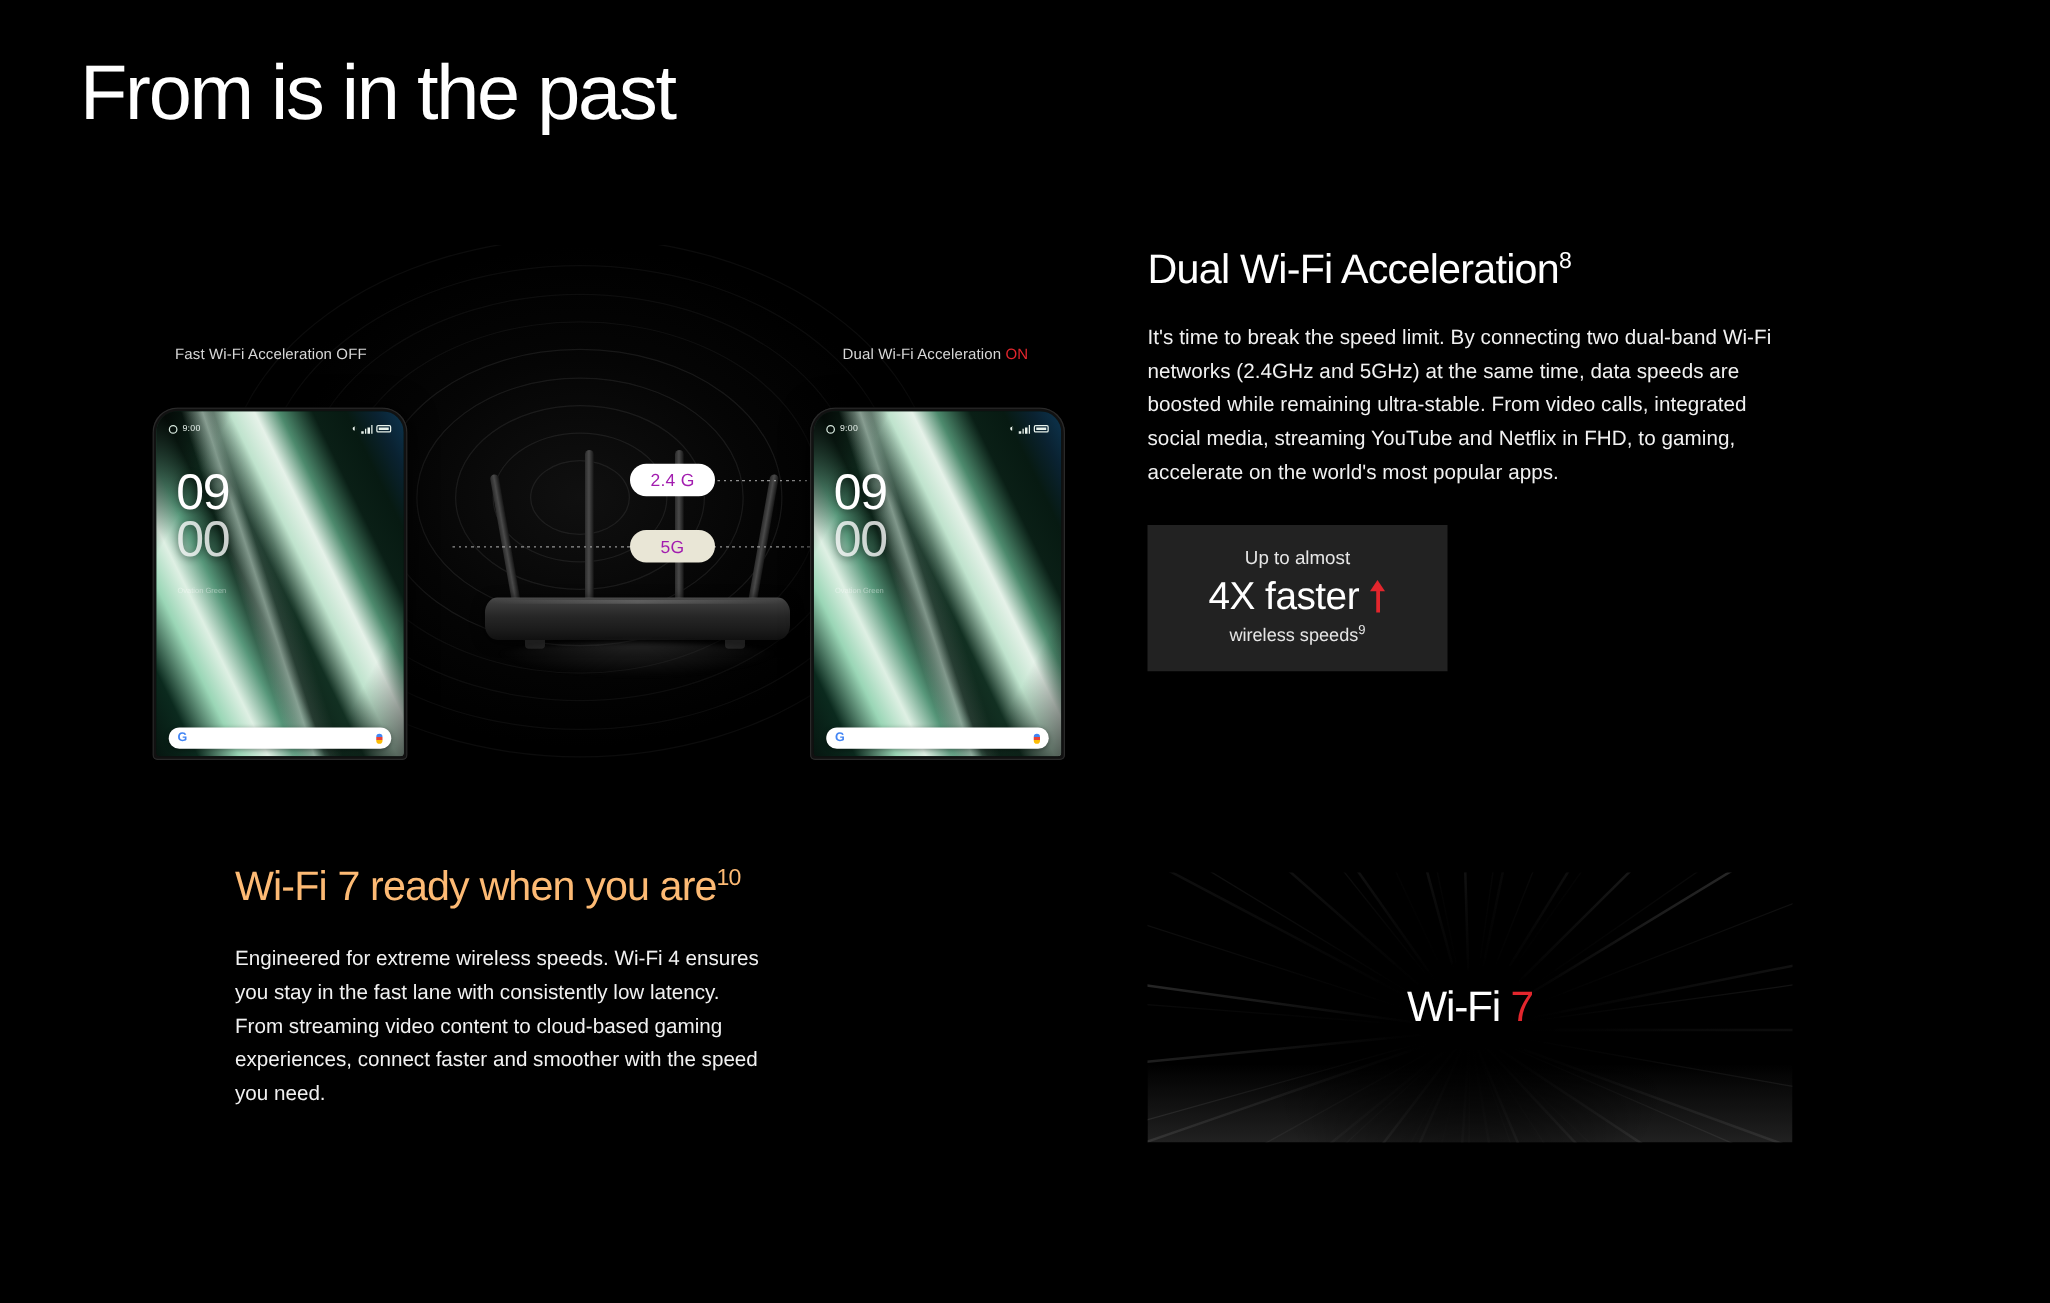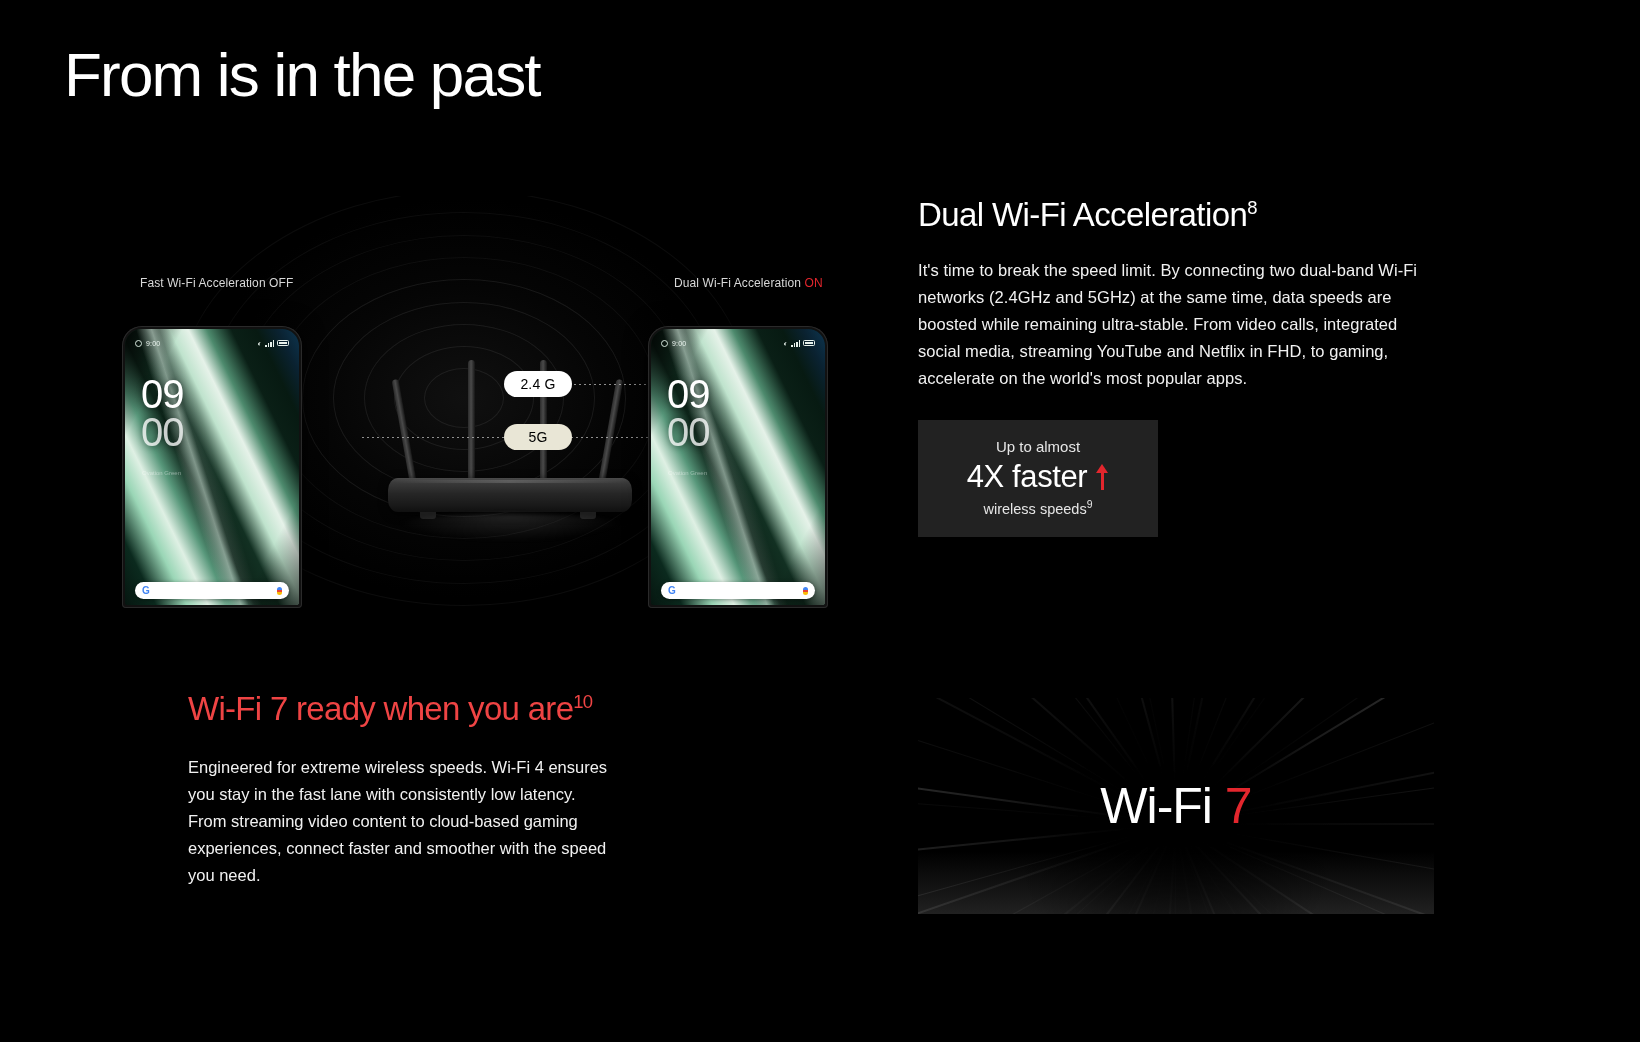--- a/index.html
+++ b/index.html
@@ -42,21 +42,21 @@
   .hero-label {
     position: absolute; top: 80px;
     font-size: 12px; color: #d8d8d8; letter-spacing: .1px; white-space: nowrap;
   }
   .hero-label.left { left: 76px; }
   .hero-label.right { left: 610px; }
   .hero-label .on { color: #e3262d; }
 
   
   .phone {
-    position: absolute; top: 130px; width: 180px; height: 282px;
+    position: absolute; top: 130px; width: 204px; height: 282px;
     border-radius: 20px 20px 4px 4px;
     background: #111;
     box-shadow: 0 0 0 1px #2a2a2a inset, 0 0 22px rgba(0,0,0,.9);
     overflow: hidden;
   }
   .phone.left { left: 58px; }
   .phone.right { left: 584px; }
   .phone .bezel {
     position:absolute; inset:3px; border-radius: 17px 17px 3px 3px;
     overflow:hidden; background:#05130d;
@@ -137,21 +137,21 @@
 
   
   .dash { position:absolute; height:1px; background:
       repeating-linear-gradient(90deg, rgba(190,190,190,.75) 0 2px, transparent 2px 5px); }
   .dash-24-r { left:510px; top:188px; width:128px; }
   .dash-5g-l  { left:298px; top:241px; width:142px; }
   .dash-5g-r  { left:502px; top:241px; width:136px; }
 
   .badge {
     position:absolute; display:flex; align-items:center; justify-content:center;
-    height:26px; border-radius:13px; font-size:14px; font-weight:500; color:#000000;
+    height:26px; border-radius:13px; font-size:14px; font-weight:500; color:#a21caf;
     letter-spacing:.2px;
   }
   .badge-24 { left:440px; top:175px; width:68px; background:#ffffff; }
   .badge-5g { left:440px; top:228px; width:68px; background:#e9e6d6; }
 
   
   .col-right { position:absolute; left:918px; top:196px; width:500px; }
   .h2 {
     font-size: 33px; font-weight: 400; letter-spacing: -.6px; color:#fff;
     line-height:1.18; white-space:nowrap;
@@ -172,21 +172,21 @@
   }
   .arrow-up { display:inline-block; width:14px; height:30px; position:relative; }
   .arrow-up:before{ content:""; position:absolute; left:5.5px; top:6px; width:3px; height:22px; background:#e3262d; }
   .arrow-up:after{ content:""; position:absolute; left:1px; top:2px;
     border-left:6px solid transparent; border-right:6px solid transparent; border-bottom:9px solid #e3262d; }
   .stat-bot { margin-top: 6px; font-size: 14.5px; color:#e6e6e6; }
   .stat-bot sup { font-size:.72em; vertical-align:super; line-height:0; }
 
   
   .col-lower-left { position:absolute; left:188px; top:690px; width:470px; }
-  .h3 { font-size: 33px; font-weight:400; letter-spacing:-.7px; color:#ef4444; white-space:nowrap; }
+  .h3 { font-size: 33px; font-weight:400; letter-spacing:-.7px; color:#fdba74; white-space:nowrap; }
   .body-text-2 { margin-top: 26px; font-size:16.5px; line-height:27px; color:#f1f1f1; width:430px; }
 
   
   .wifi7-panel {
     position:absolute; left:918px; top:698px; width:516px; height:216px;
     overflow:hidden; background:#000;
   }
   .tunnel { position:absolute; inset:0; background:#000; }
   .tunnel .ray {
     position:absolute; left:50%; top:58%; width:700px; height:2px; transform-origin: 0 50%;
@@ -196,21 +196,21 @@
   .tunnel:after{
     content:""; position:absolute; inset:0;
     background: radial-gradient(circle at 50% 58%, rgba(0,0,0,.92) 0%, rgba(0,0,0,.55) 22%, rgba(0,0,0,0) 58%);
   }
   .tunnel .floor{
     position:absolute; left:0; right:0; bottom:0; height:74px;
     background: linear-gradient(0deg, rgba(150,150,150,.22), rgba(0,0,0,0) 85%);
   }
   .wifi7-text {
     position:absolute; left:0; right:0; top:50%; transform:translateY(-50%);
-    text-align:center; font-size:50px; font-weight:400; letter-spacing:-1px;
+    text-align:center; font-size:34px; font-weight:400; letter-spacing:-1px;
     color:#fff; z-index:3; text-shadow:0 0 24px rgba(0,0,0,.85);
   }
   .wifi7-text .seven { color:#e3262d; }
 </style>
 </head>
 <body>
 
 <div class="page">
 
   <h1 class="headline">From is in the past</h1>

